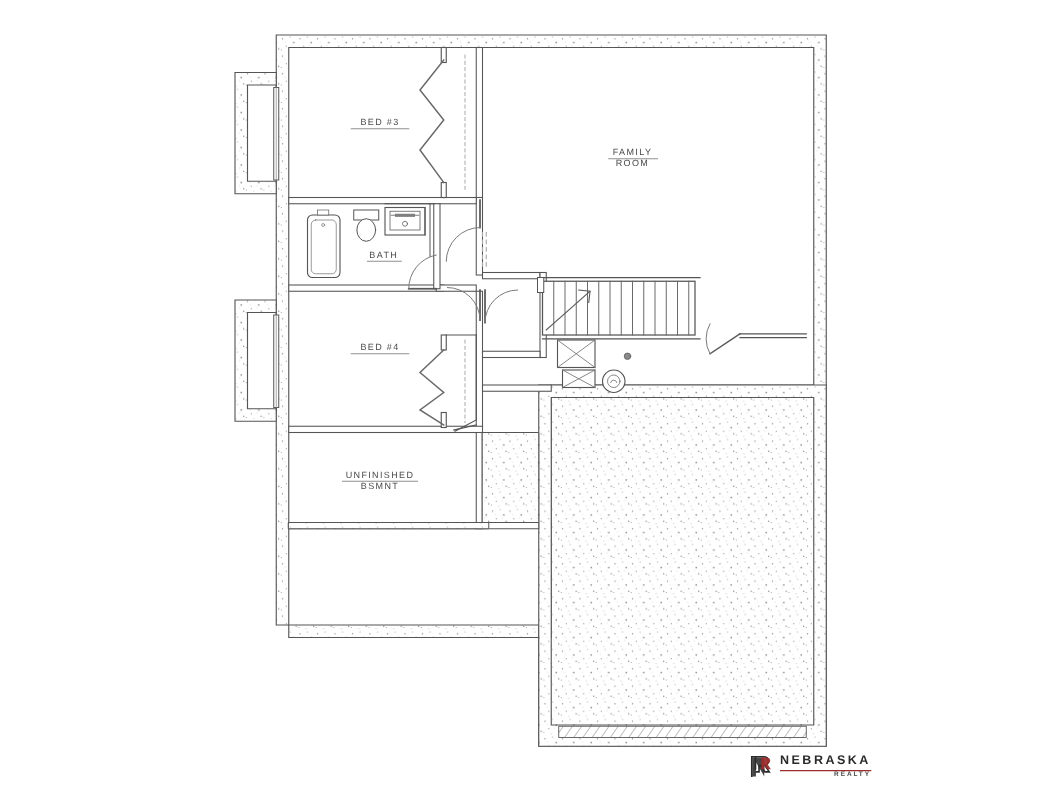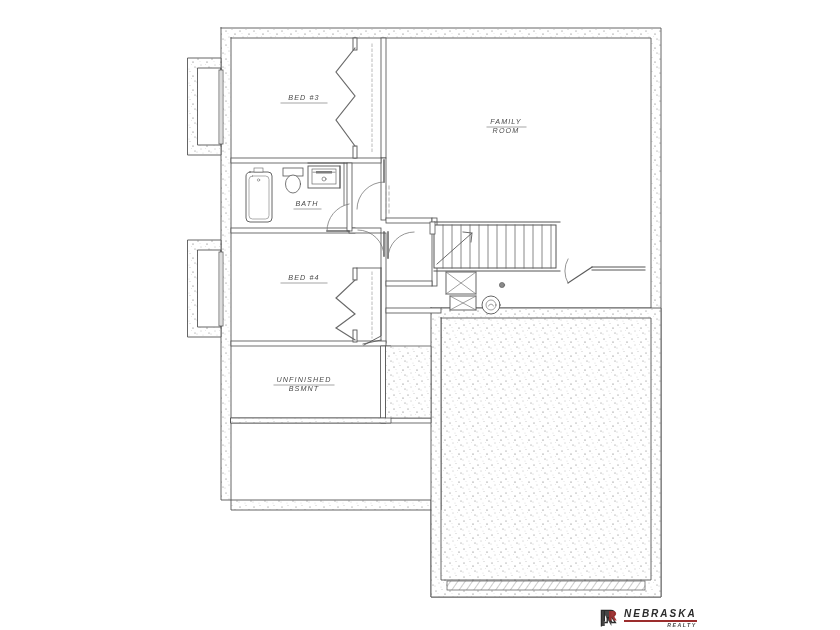--- a/index.html
+++ b/index.html
@@ -12,42 +12,41 @@
     height: 630px;
     position: relative;
     font-family: "Liberation Sans", sans-serif;
     overflow: hidden;
   }
   #plan-root {
     position: absolute;
     left: 0; top: 0;
     width: 840px;
     height: 442px;
-    font-style: italic;
   }
   svg.floorplan {
     display: block;
     width: 840px;
     height: 630px;
   }
   .room-label {
     font-family: "Liberation Sans", sans-serif;
     font-size: 7.2px;
     letter-spacing: 1.1px;
     fill: #4a4a4a;
     text-anchor: middle;
   }
   .logo-wrap {
     position: absolute;
     left: 600px;
     top: 604px;
     width: 118px;
     height: 24px;
     display: flex;
-    align-items: flex-end;
+    align-items: flex-start;
     gap: 5px;
   }
   .logo-mark {
     width: 19px;
     height: 19px;
     position: relative;
     flex: 0 0 auto;
   }
   .logo-text {
     display: flex;

